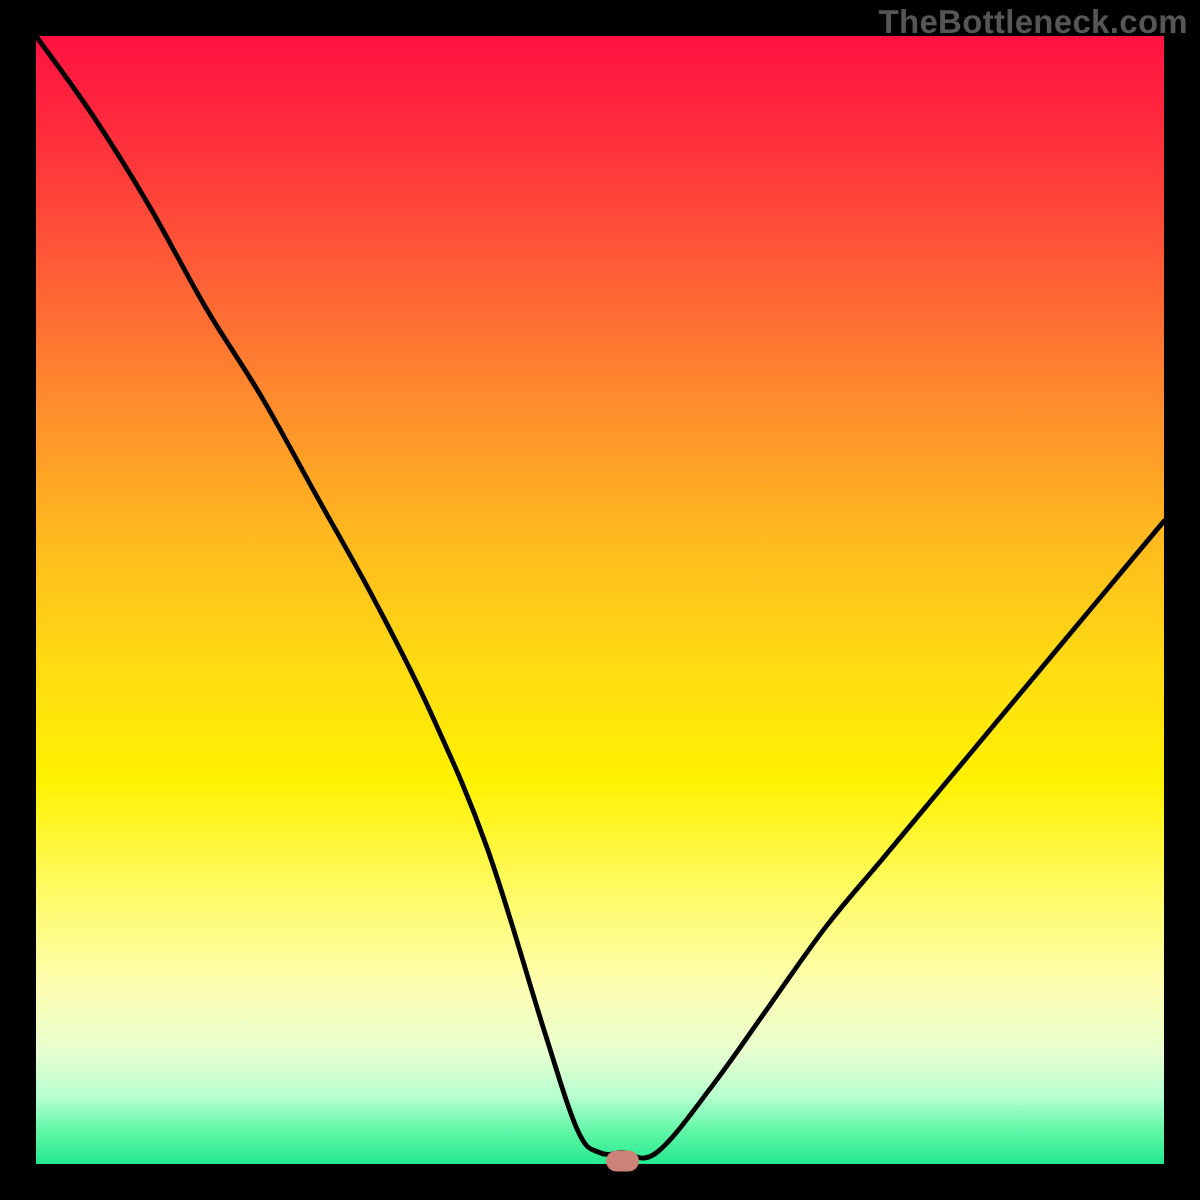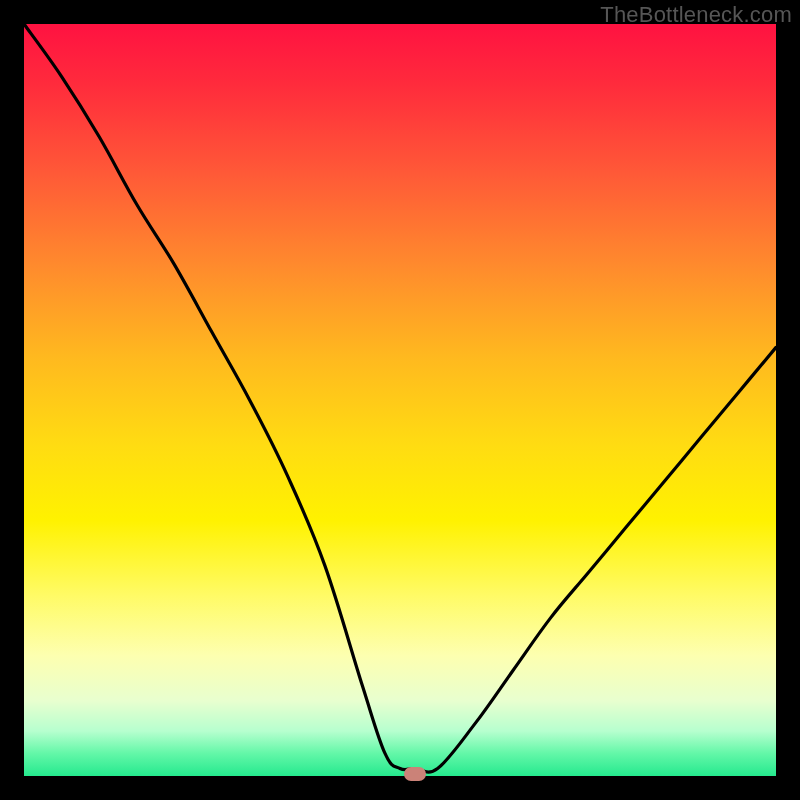--- a/index.html
+++ b/index.html
@@ -39,21 +39,21 @@
       #63f7a8 97%,
       #25e98e 100%
     );
   }
   .attribution {
     position: absolute;
     top: 2px;
     right: 8px;
     color: #565656;
     font-size: 22px;
-    font-weight: 400;
+    font-weight: 700;
     letter-spacing: 0.2px;
     user-select: none;
   }
   svg.curve {
     position: absolute;
     left: 0;
     top: 0;
     width: 752px;
     height: 752px;
     overflow: visible;

